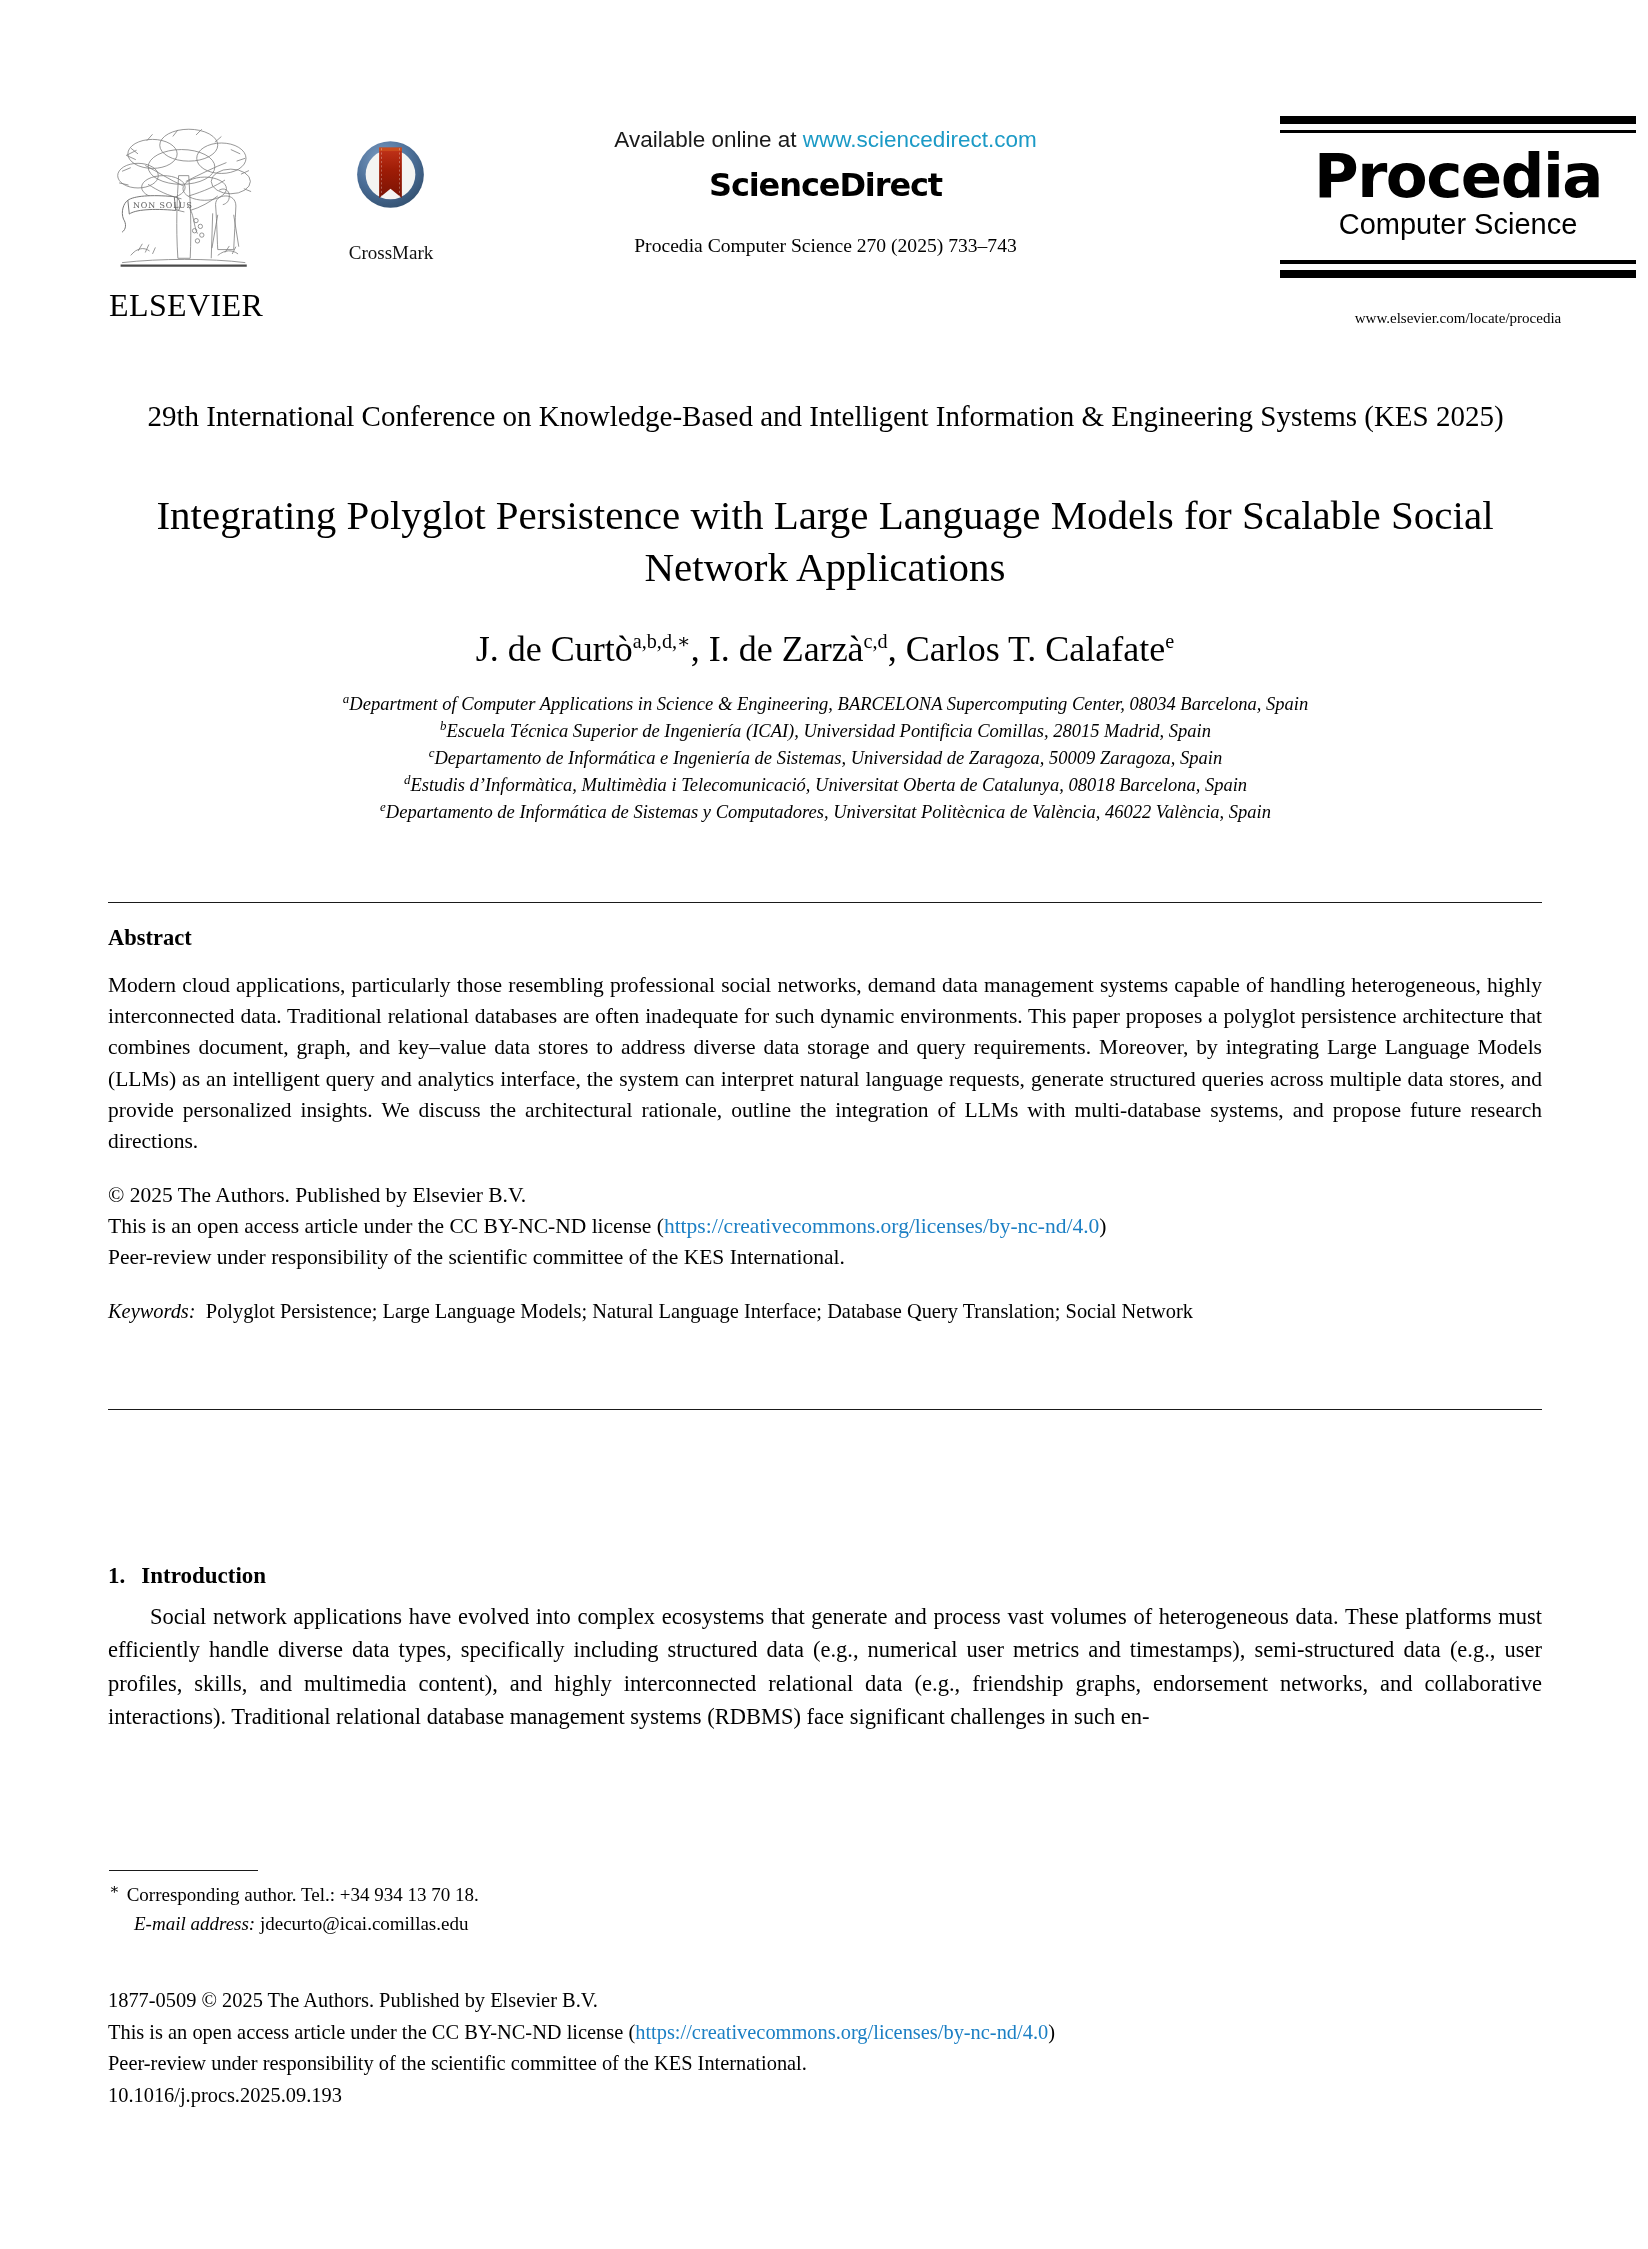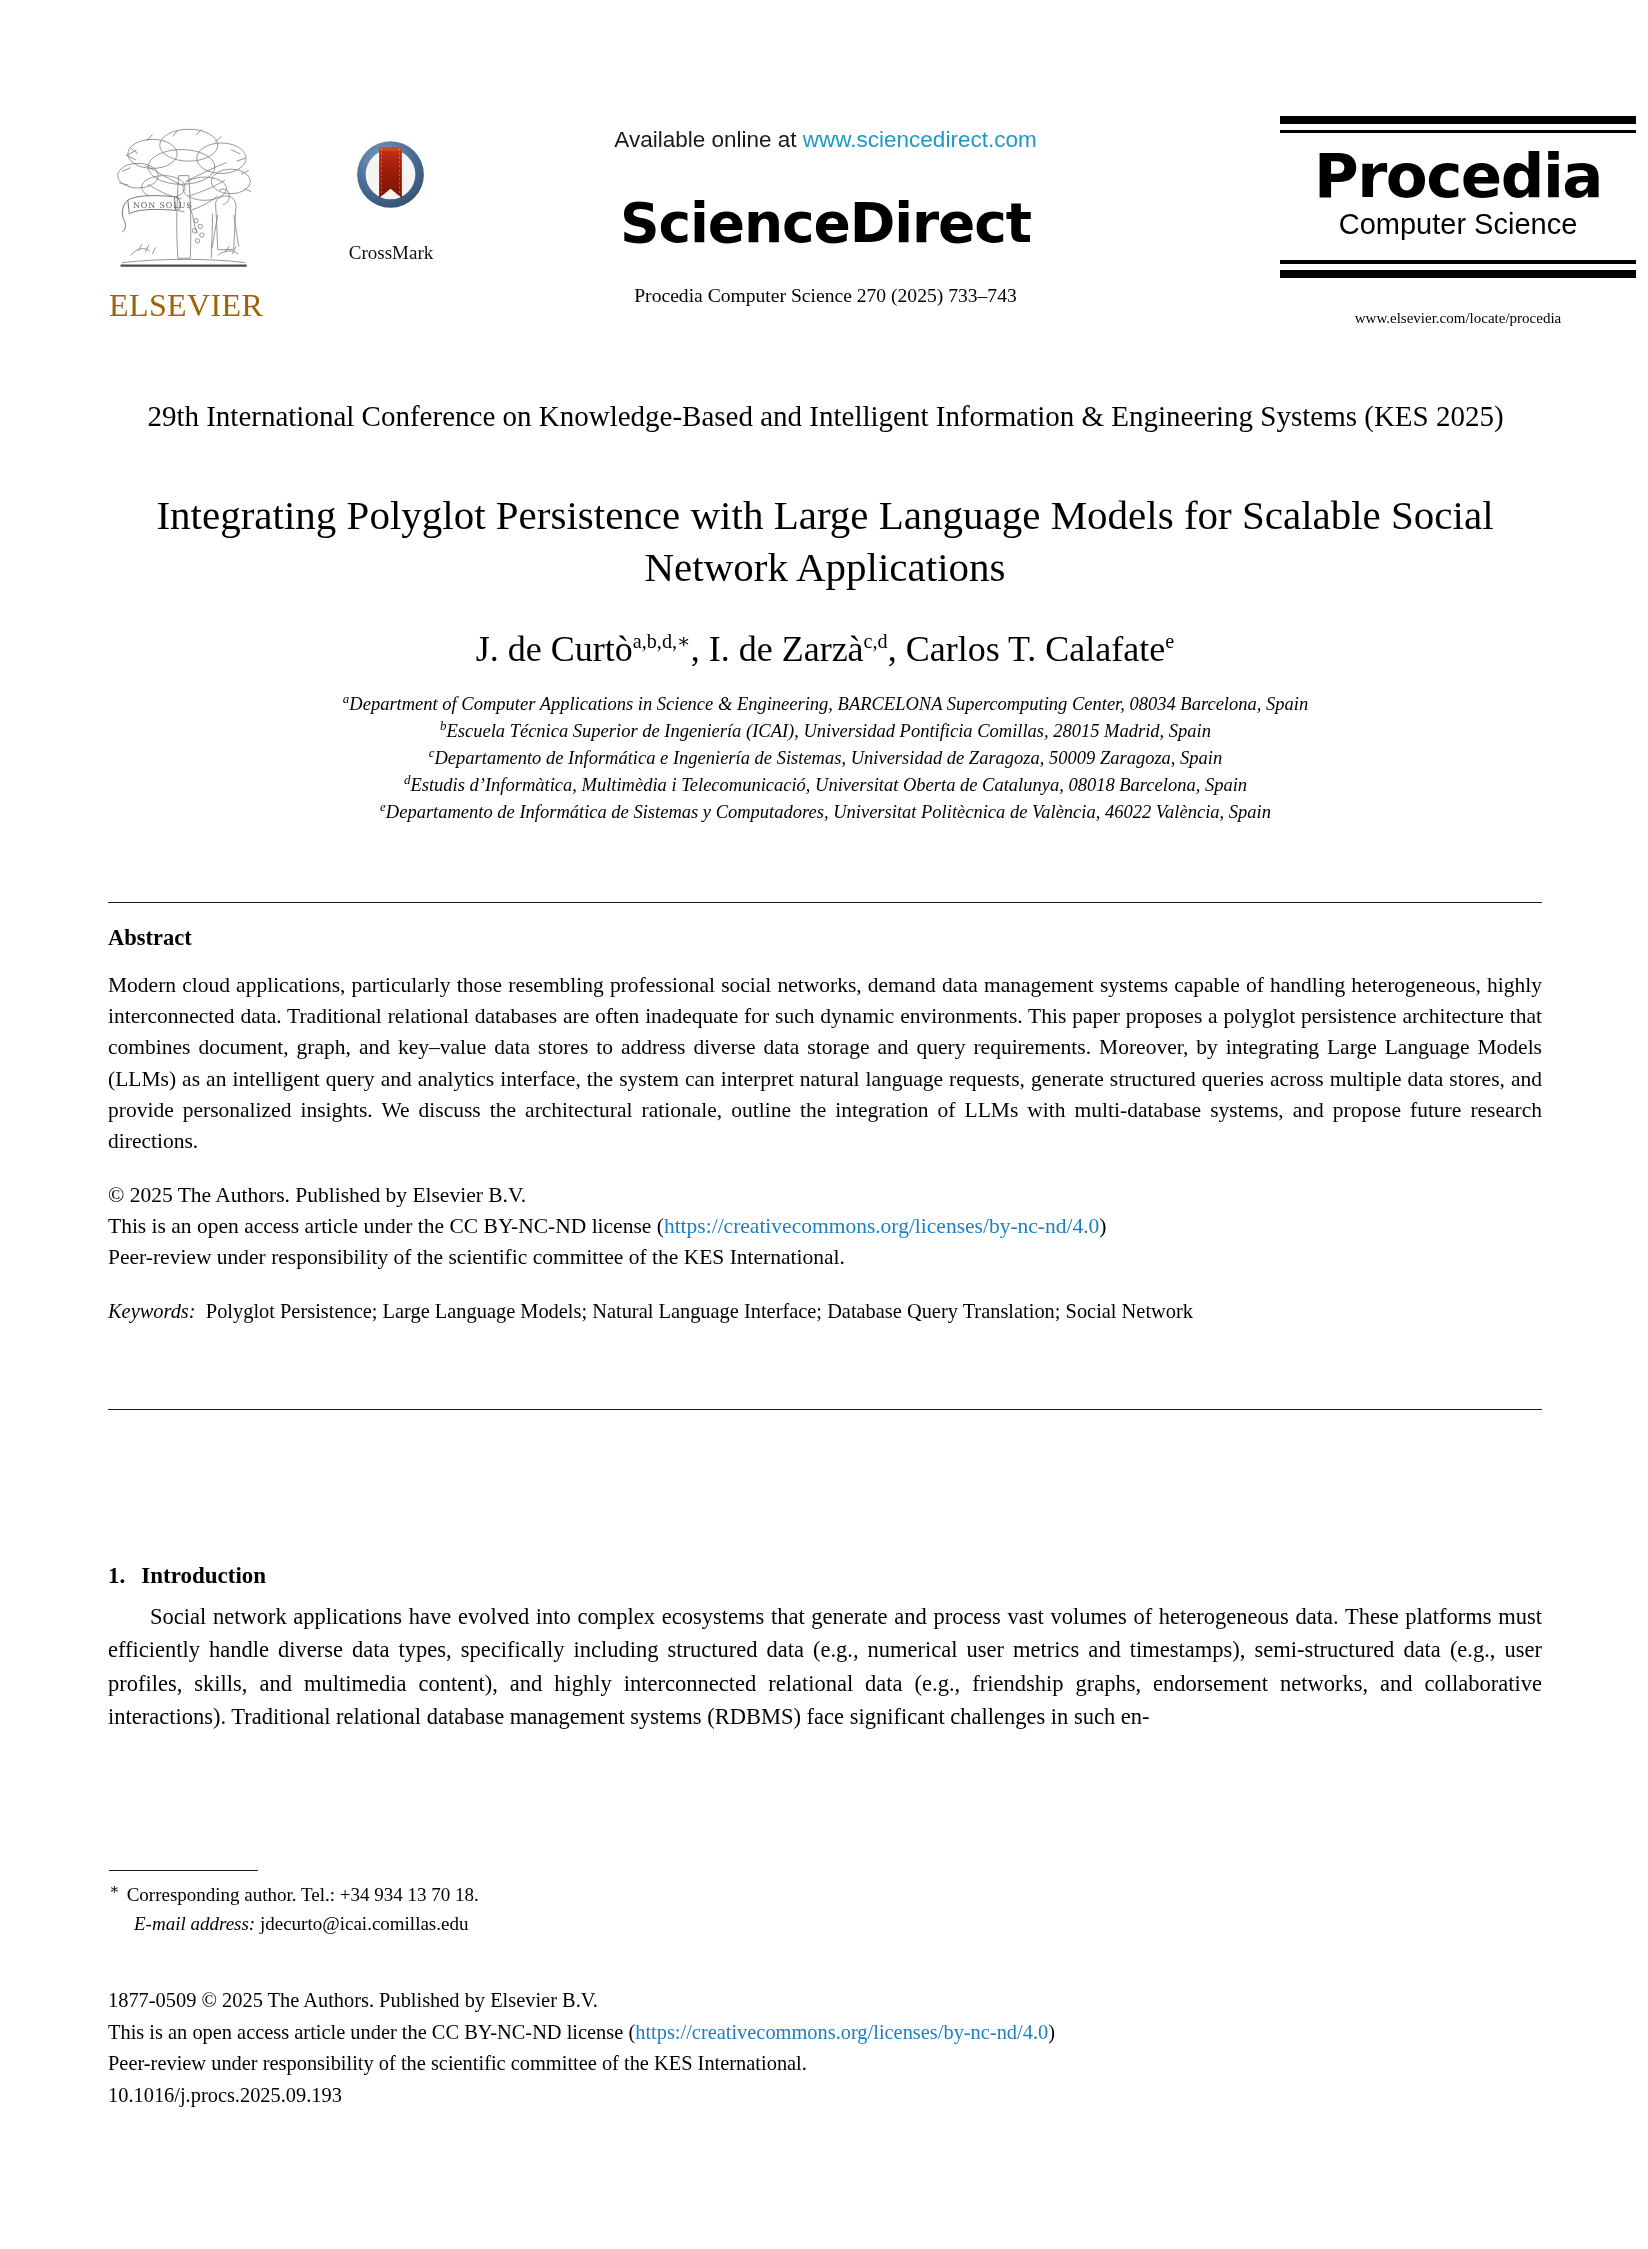--- a/index.html
+++ b/index.html
@@ -46,21 +46,21 @@
   }
   .elsevier-wordmark {
     position: absolute;
     left: 0;
     top: 166px;
     width: 145px;
     text-align: center;
     font-family: "Liberation Serif", "DejaVu Serif", serif;
     font-size: 32px;
     letter-spacing: 0.4px;
-    color: #a16207;
+    color: #000000;
     line-height: 1;
   }
 
   
   .crossmark {
     position: absolute;
     left: 233px;
     top: 23px;
     width: 98px;
     height: 120px;
@@ -94,23 +94,23 @@
     font-family: "Liberation Sans", "DejaVu Sans", sans-serif;
     font-size: 22.5px;
     color: #1a1a1a;
     line-height: 1.2;
     white-space: nowrap;
   }
   .sd-available .sd-url {
     color: #1b9ac6;
   }
   .sd-wordmark {
-    margin-top: 42px;
+    margin-top: 16px;
     font-family: "DejaVu Sans", "Liberation Sans", sans-serif;
-    font-size: 55px;
+    font-size: 32px;
     font-weight: bold;
     letter-spacing: -1.1px;
     color: #000;
     line-height: 1.05;
   }
   .sd-citation {
     margin-top: 31px;
     font-family: "Liberation Serif", "DejaVu Serif", serif;
     font-size: 19.6px;
     color: #000;

